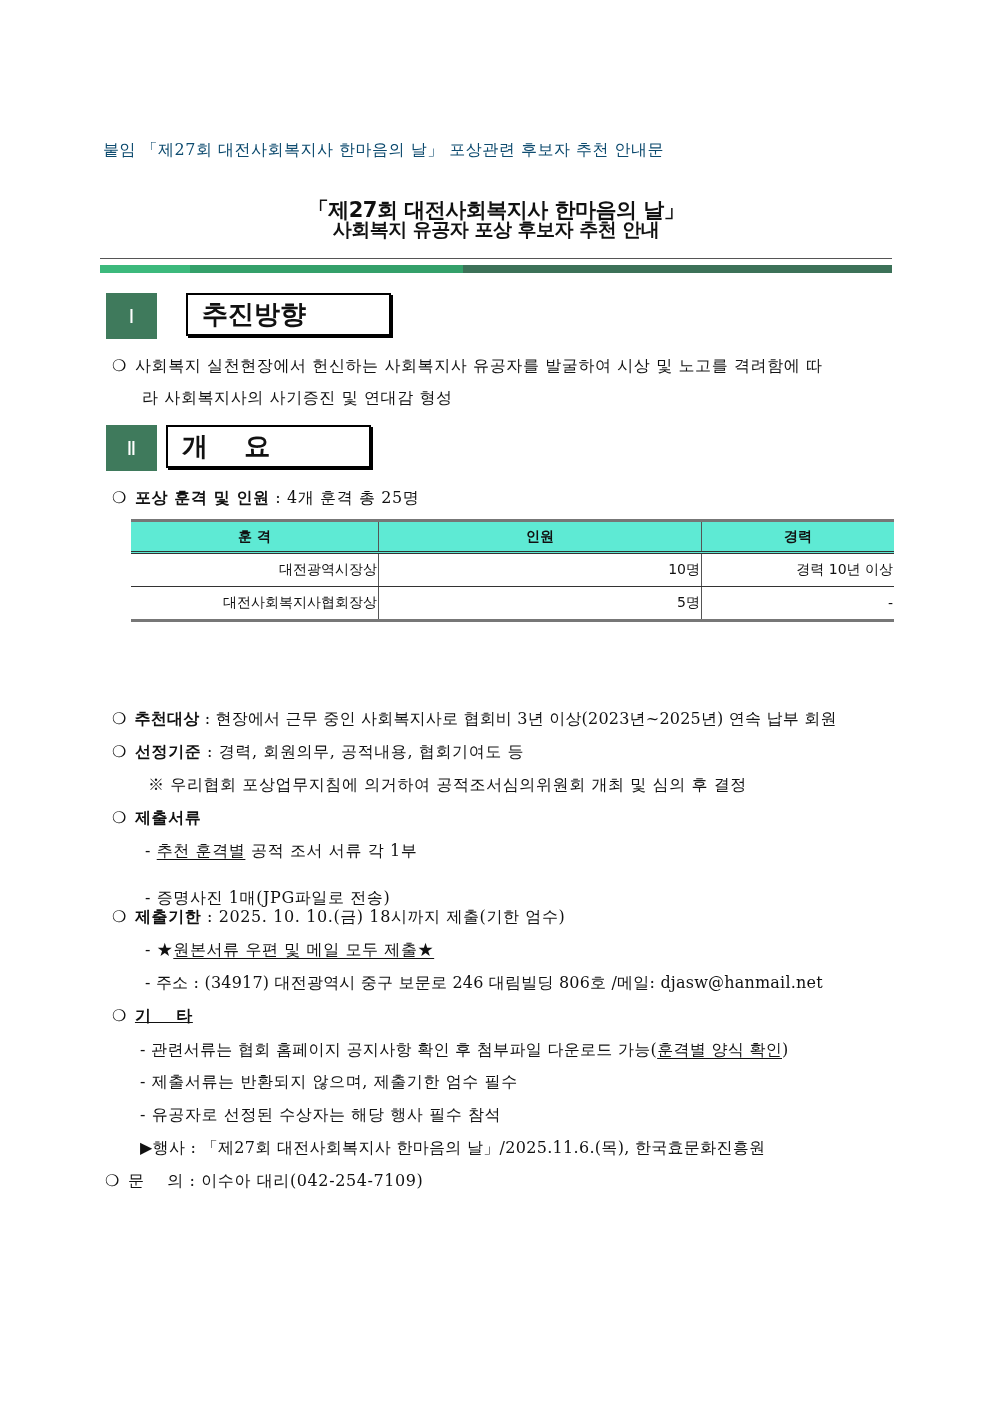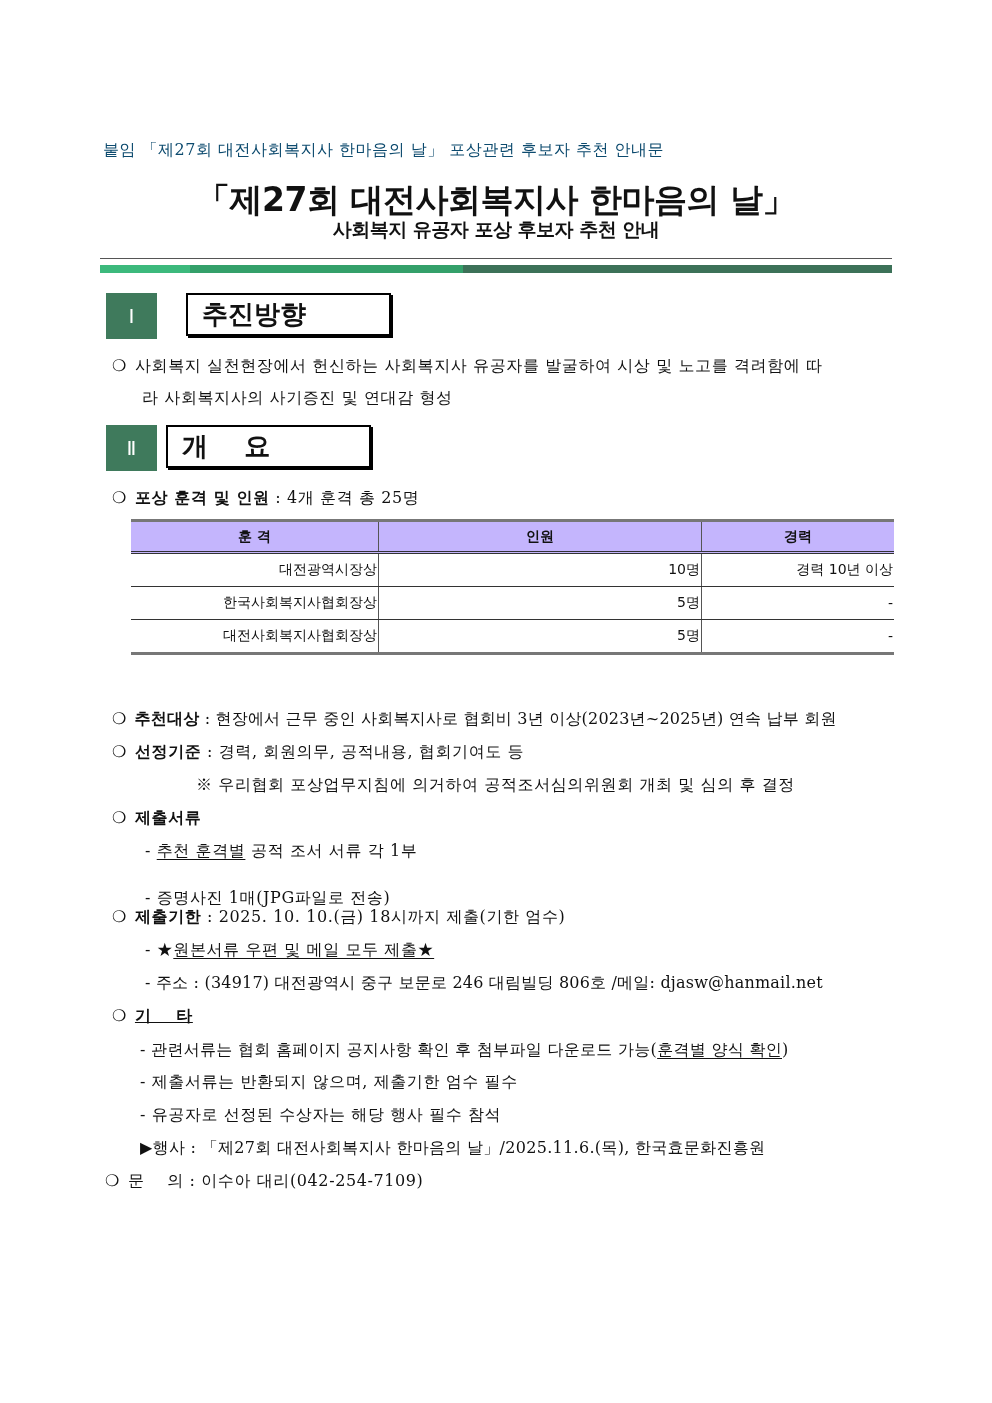--- a/index.html
+++ b/index.html
@@ -2,21 +2,21 @@
 <html><head>
 <meta charset="utf-8">
 <style>
   html, body { margin: 0; padding: 0; background: #ffffff; }
   body { width: 992px; height: 1403px; position: relative; overflow: hidden;
          font-family: "DejaVu Serif", "Liberation Serif", serif; color: #111; }
   .abs { position: absolute; }
   .attach { left: 95px; top: 140px; font-size: 16px; letter-spacing: 0.5px; color: #0c4a6e; white-space: nowrap; margin-left: 8px; }
   .title { left: 0; width: 992px; text-align: center; font-family: "DejaVu Sans", "Liberation Sans", sans-serif;
            font-weight: bold; color: #111; white-space: nowrap; letter-spacing: -0.5px; }
-  .title1 { top: 178px; font-size: 33px; }
+  .title1 { top: 196px; font-size: 21px; }
   .title2 { top: 217px; font-size: 19px; }
   .rule-thin { left: 100px; top: 258px; width: 792px; height: 1px; background: #555; }
   .rule-bar { left: 100px; top: 265px; height: 8px; }
   .seg1 { left: 100px; width: 90px; background: #3cb97c; }
   .seg2 { left: 190px; width: 273px; background: #34a06a; }
   .seg3 { left: 463px; width: 429px; background: #3c7158; }
 
   .sec-badge { width: 51px; height: 46px; background: #3f7a5c; color: #fff;
                font-family: "DejaVu Sans", "Liberation Sans", sans-serif; font-size: 20px;
                display: flex; align-items: center; justify-content: center; }
@@ -24,21 +24,21 @@
              font-family: "DejaVu Sans", "Liberation Sans", sans-serif; font-weight: bold; font-size: 26px;
              display: flex; align-items: center; padding-left: 14px; box-sizing: border-box; white-space: pre; }
 
   .line { font-size: 16px; white-space: nowrap; letter-spacing: 0.6px; color: #111; }
   .line b { font-weight: bold; }
   .bullet { display: inline-block; margin-right: 8px; }
   .u { text-decoration: underline; text-underline-offset: 3px; }
 
   table.awards { position: absolute; left: 131px; top: 519px; width: 763px; border-collapse: collapse;
                  font-family: "DejaVu Sans", "Liberation Sans", sans-serif; font-size: 14px; }
-  table.awards th { background: #c4b5fd; height: 27px; font-weight: bold; font-size: 14px;
+  table.awards th { background: #5eead4; height: 27px; font-weight: bold; font-size: 14px;
                     border-top: 3px solid #777; border-bottom: 3px double #333; }
   table.awards td { height: 30px; text-align: right; border-bottom: 1px solid #333; }
   table.awards tr:last-child td { border-bottom: 3px solid #777; }
   table.awards th + th, table.awards td + td { border-left: 1px solid #555; }
 </style>
 </head>
 <body>
 
 <div class="abs attach">붙임 「제27회 대전사회복지사 한마음의 날」 포상관련 후보자 추천 안내문</div>
 <div class="abs title title1">「제27회 대전사회복지사 한마음의 날」</div>
@@ -70,39 +70,34 @@
       <th>경력</th>
     </tr>
   </thead>
   <tbody>
     <tr>
       <td>대전광역시장상</td>
       <td>10명</td>
       <td>경력 10년 이상</td>
     </tr>
     <tr>
-      <td>한국사회복지사협회장상</td>
-      <td>5명</td>
-      <td>-</td>
-    </tr>
-    <tr>
       <td>대전사회복지사협회장상</td>
       <td>5명</td>
       <td>-</td>
     </tr>
   </tbody>
 </table>
 
 <div class="abs line" style="left:112px; top:709px; letter-spacing:0.2px;">
   <span class="bullet">❍</span><b>추천대상</b><span> : 현장에서 근무 중인 사회복지사로 협회비 3년 이상(2023년~2025년) 연속 납부 회원</span>
 </div>
 <div class="abs line" style="left:112px; top:742px;">
   <span class="bullet">❍</span><b>선정기준</b><span> : 경력, 회원의무, 공적내용, 협회기여도 등</span>
 </div>
-<div class="abs line" style="left:148px; top:775px;margin-left:48px;">※ 우리협회 포상업무지침에 의거하여 공적조서심의위원회 개최 및 심의 후 결정</div>
+<div class="abs line" style="left:148px; top:775px;">※ 우리협회 포상업무지침에 의거하여 공적조서심의위원회 개최 및 심의 후 결정</div>
 
 <div class="abs line" style="left:112px; top:808px;">
   <span class="bullet">❍</span><b>제출서류</b>
 </div>
 <div class="abs line" style="left:145px; top:841px;">
   <span>- </span><span class="u">추천 훈격별</span><span> 공적 조서 서류 각 1부</span>
 </div>
 <div class="abs line" style="left:145px; top:888px;">
   <span>- </span><span>증명사진 1매(JPG파일로 전송)</span>
 </div>

